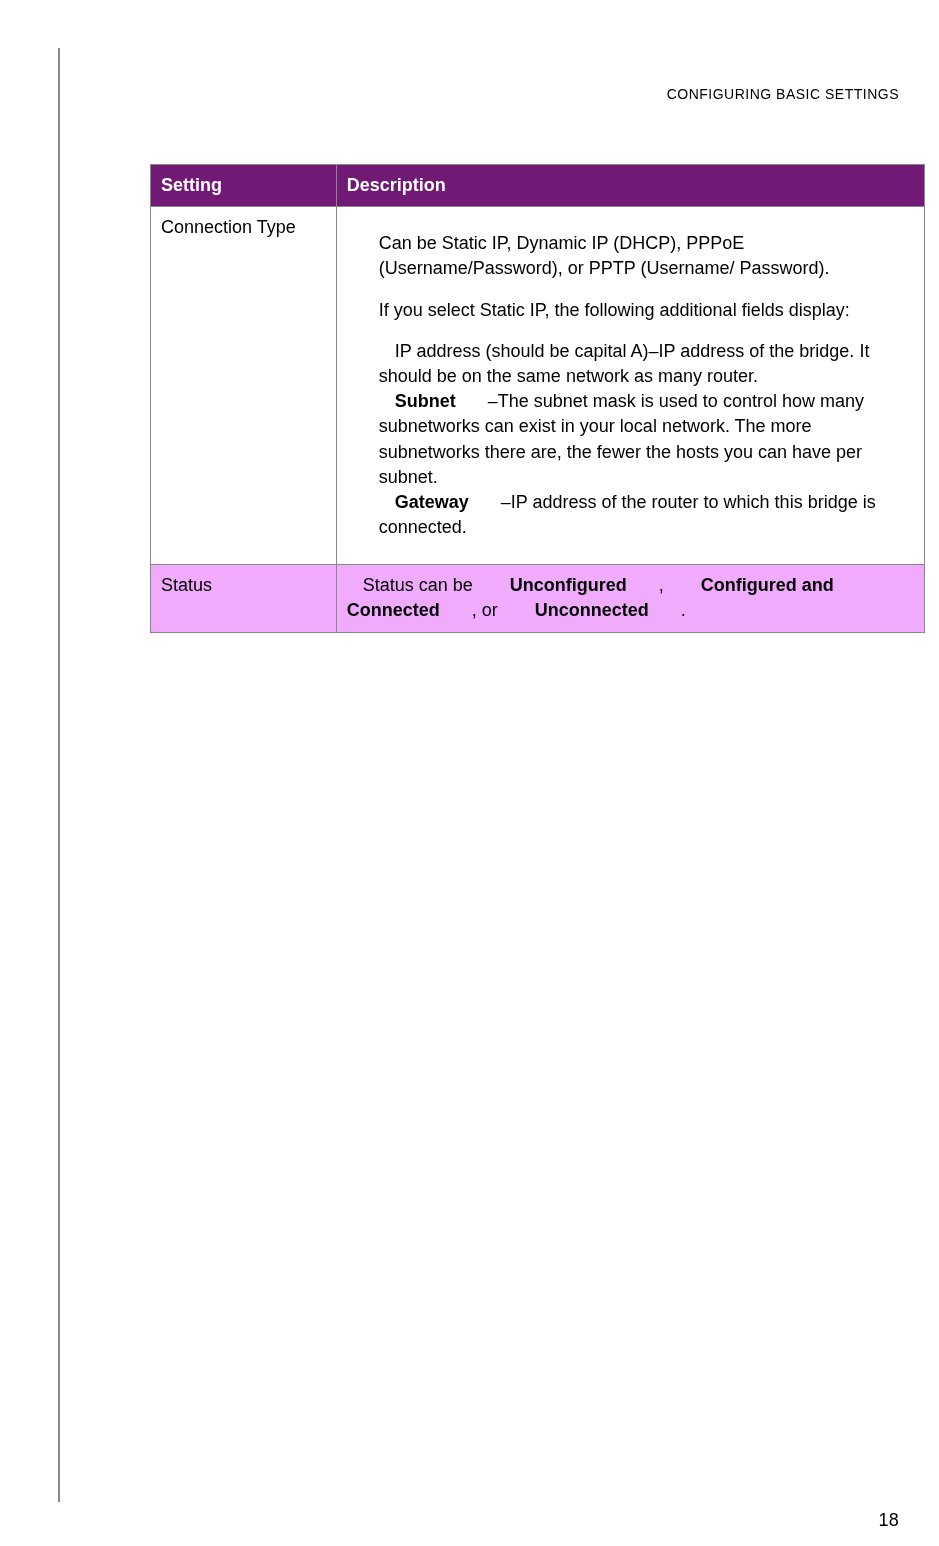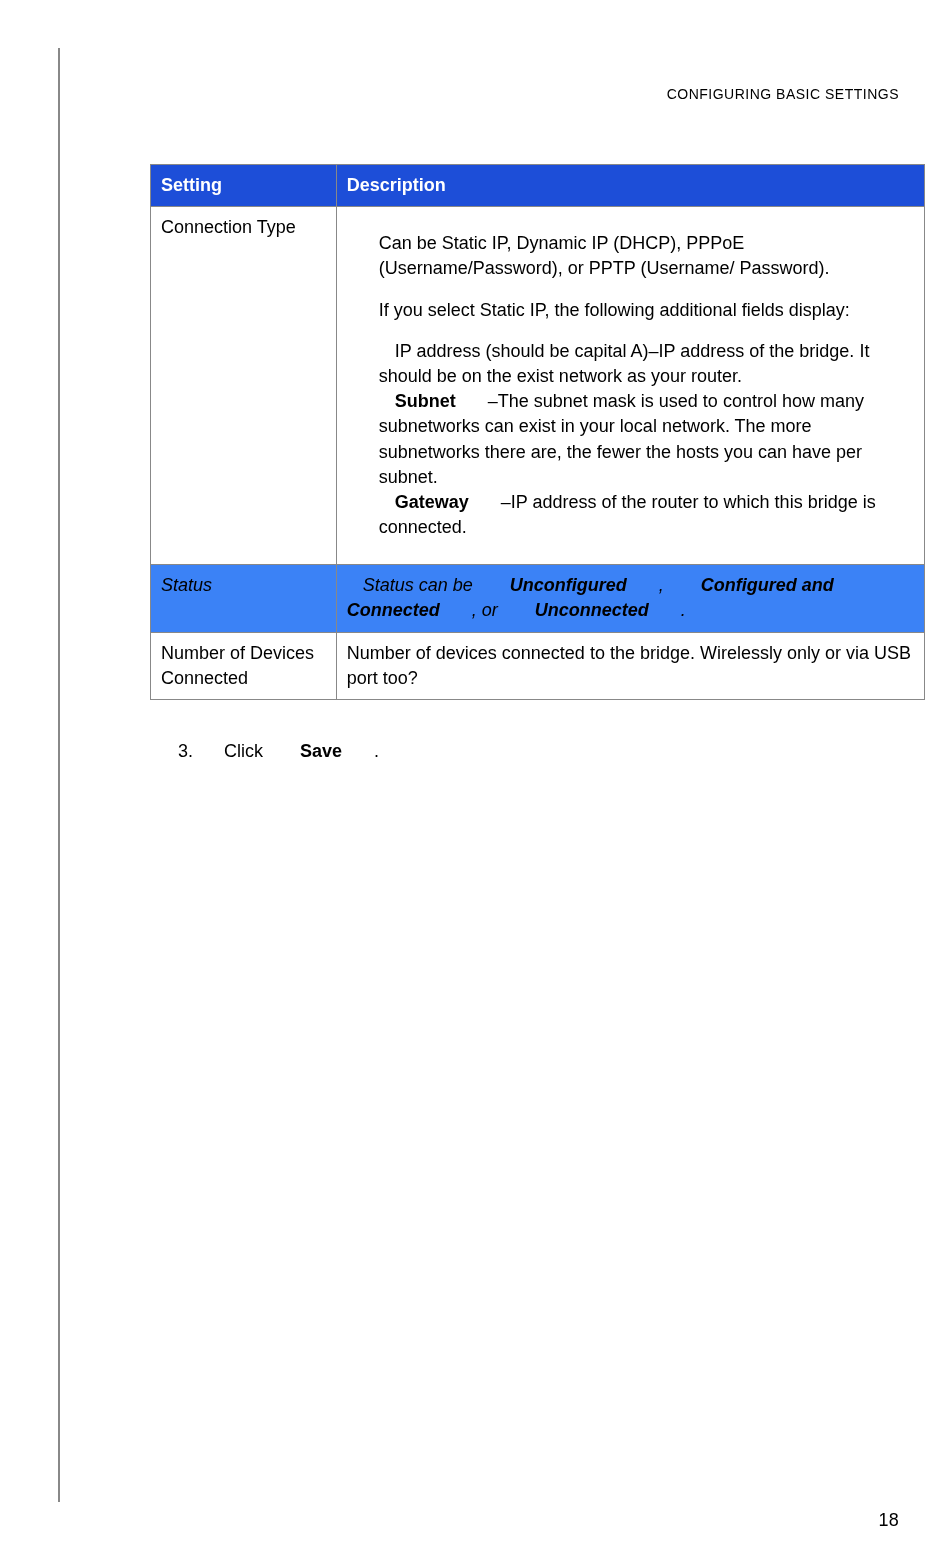--- a/index.html
+++ b/index.html
@@ -44,33 +44,32 @@
     table.settings-table th,
     table.settings-table td {
       border: 1px solid #888;
       padding: 8px 10px;
       text-align: left;
       vertical-align: top;
       font-size: 18px;
       line-height: 1.4;
     }
     table.settings-table th {
-      background: #1d4ed8;
+      background: #701a75;
       color: #fff;
       font-weight: bold;
     }
     table.settings-table col.col1 {
       width: 24%;
     }
     table.settings-table col.col2 {
       width: 76%;
     }
     .alt-row td {
-      background: #3b82f6;
-      font-style: italic;
+      background: #f0abfc;
     }
     .desc-block p {
       margin-bottom: 14px;
     }
     .desc-block p:last-child {
       margin-bottom: 0;
     }
     .bold {
       font-weight: bold;
     }
@@ -118,42 +117,34 @@
         </tr>
       </thead>
       <tbody>
         <tr>
           <td>Connection Type</td>
           <td>
             <div class="desc-block">
               <p>Can be Static IP, Dynamic IP (DHCP), PPPoE (Username/Password), or PPTP (Username/ Password).</p>
               <p>If you select Static IP, the following additional fields display:</p>
               <p>
-                <span>IP address (should be capital A)–IP address of the bridge. It should be on the exist network as your router.</span><br>
+                <span>IP address (should be capital A)–IP address of the bridge. It should be on the same network as many router.</span><br>
                 <span class="bold">Subnet</span><span>–The subnet mask is used to control how many subnetworks can exist in your local network. The more subnetworks there are, the fewer the hosts you can have per subnet.</span><br>
                 <span class="bold">Gateway</span><span>–IP address of the router to which this bridge is connected.</span>
               </p>
             </div>
           </td>
         </tr>
         <tr class="alt-row">
           <td>Status</td>
           <td>
             <span>Status can be </span><span class="bold">Unconfigured</span><span>, </span><span class="bold">Configured and Connected</span><span>, or </span><span class="bold">Unconnected</span><span>.</span>
           </td>
         </tr>
-        <tr>
-          <td>Number of Devices Connected</td>
-          <td>Number of devices connected to the bridge. Wirelessly only or via USB port too?</td>
-        </tr>
       </tbody>
     </table>
 
-    <div class="step-line">
-      <span class="step-number">3.</span>
-      <span>Click </span><span class="bold">Save</span><span>.</span>
-    </div>
   </div>
 </div>
 
 <div class="footer">
   <div class="footer-right">18</div>
 </div>
 
 </body></html>

